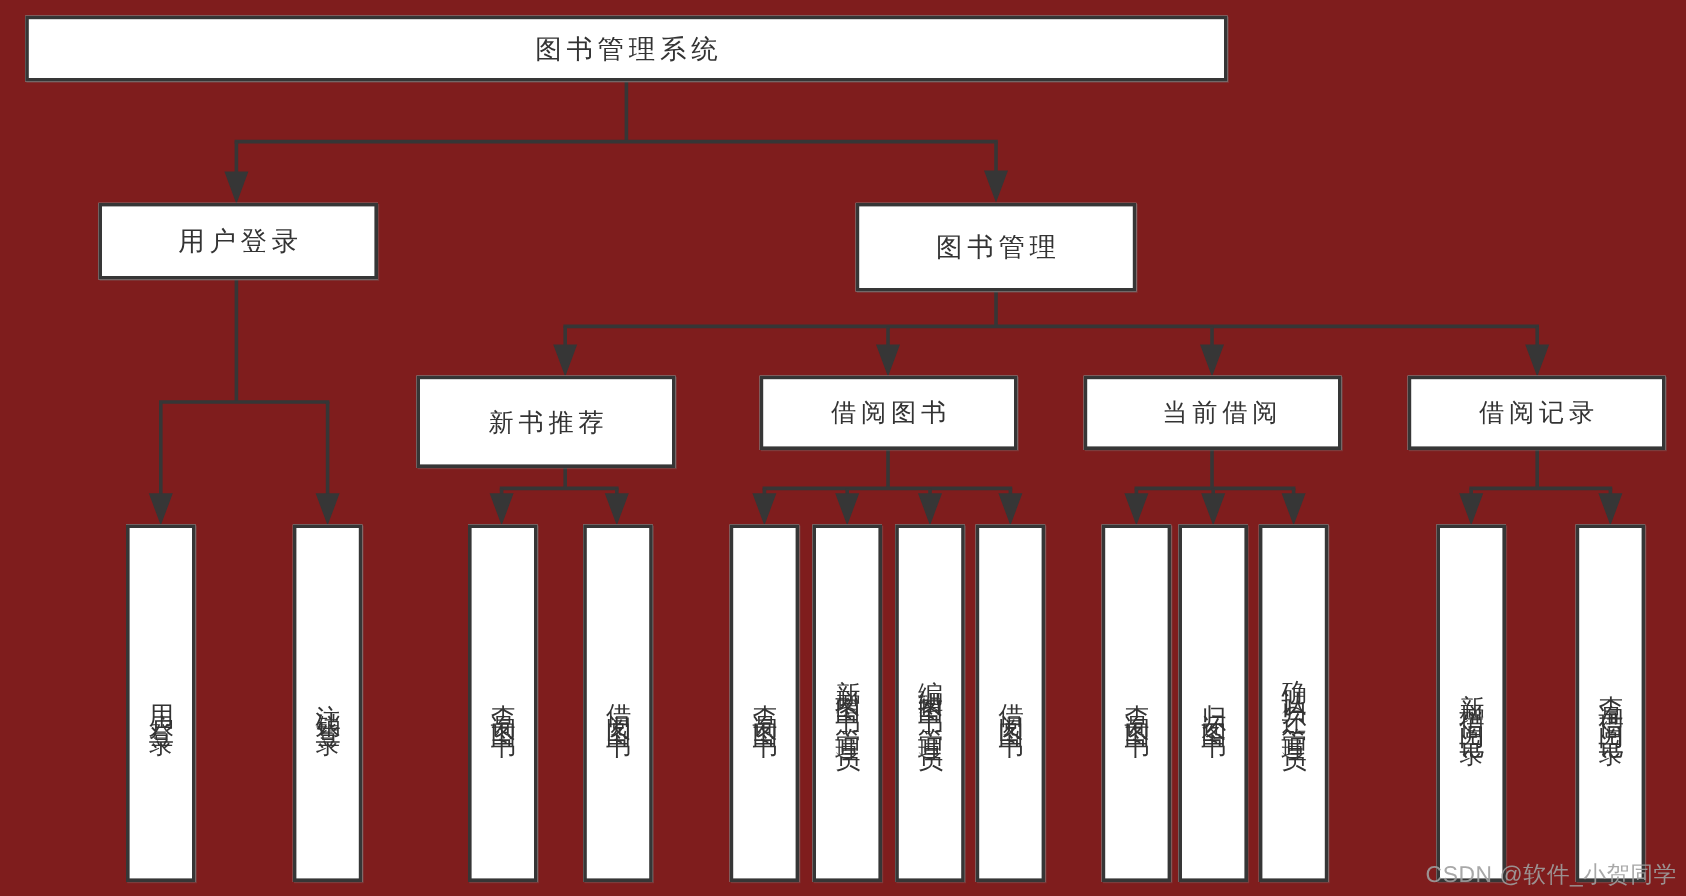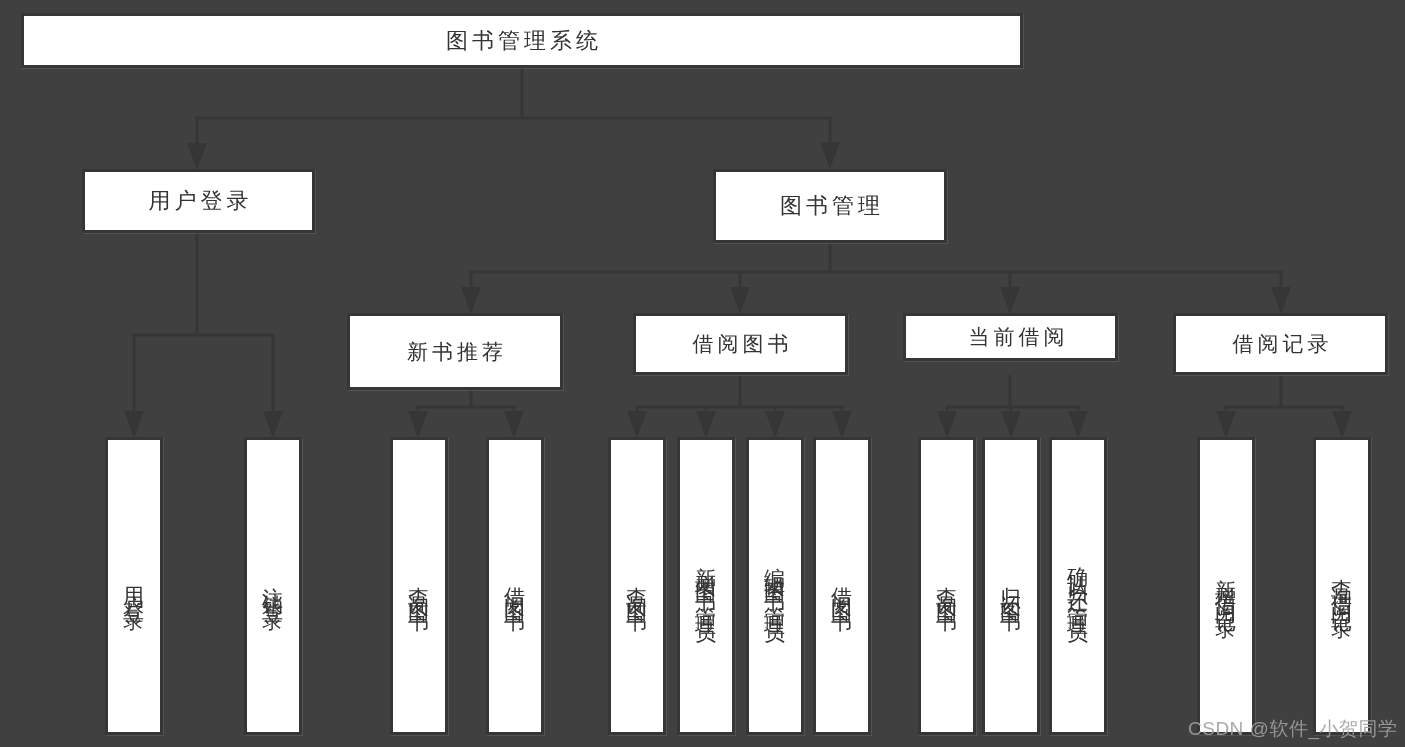--- a/index.html
+++ b/index.html
@@ -4,21 +4,21 @@
 <style>
   html, body {
     margin: 0;
     padding: 0;
     background: #ffffff;
   }
   .canvas {
     position: relative;
     width: 1405px;
     height: 747px;
-    background: #404040;
+    background: #7f1d1d;
     overflow: hidden;
     font-family: "Liberation Sans", sans-serif;
     color: #333333;
   }
   .connectors {
     position: absolute;
     left: 0;
     top: 0;
     width: 1405px;
     height: 747px;
@@ -151,21 +151,21 @@
   <div class="node lvl2" style="left:713px; top:169px; width:234px; height:74px;">
     <span class="label">图书管理</span>
   </div>
 
   <div class="node lvl3" style="left:347px; top:313px; width:216px; height:77px;">
     <span class="label">新书推荐</span>
   </div>
   <div class="node lvl3" style="left:633px; top:313px; width:215px; height:62px;">
     <span class="label">借阅图书</span>
   </div>
-  <div class="node lvl3" style="left:903px; top:313px; width:215px; height:48px;padding-left:12px;">
+  <div class="node lvl3" style="left:903px; top:313px; width:215px; height:62px;padding-left:12px;">
     <span class="label">当前借阅</span>
   </div>
   <div class="node lvl3" style="left:1173px; top:313px; width:215px; height:62px;">
     <span class="label">借阅记录</span>
   </div>
 
   <div class="node leaf" style="left:105px; top:437px; width:58px; height:298px;">
     <span class="label">用户登录</span>
   </div>
   <div class="node leaf" style="left:244px; top:437px; width:58px; height:298px;">

